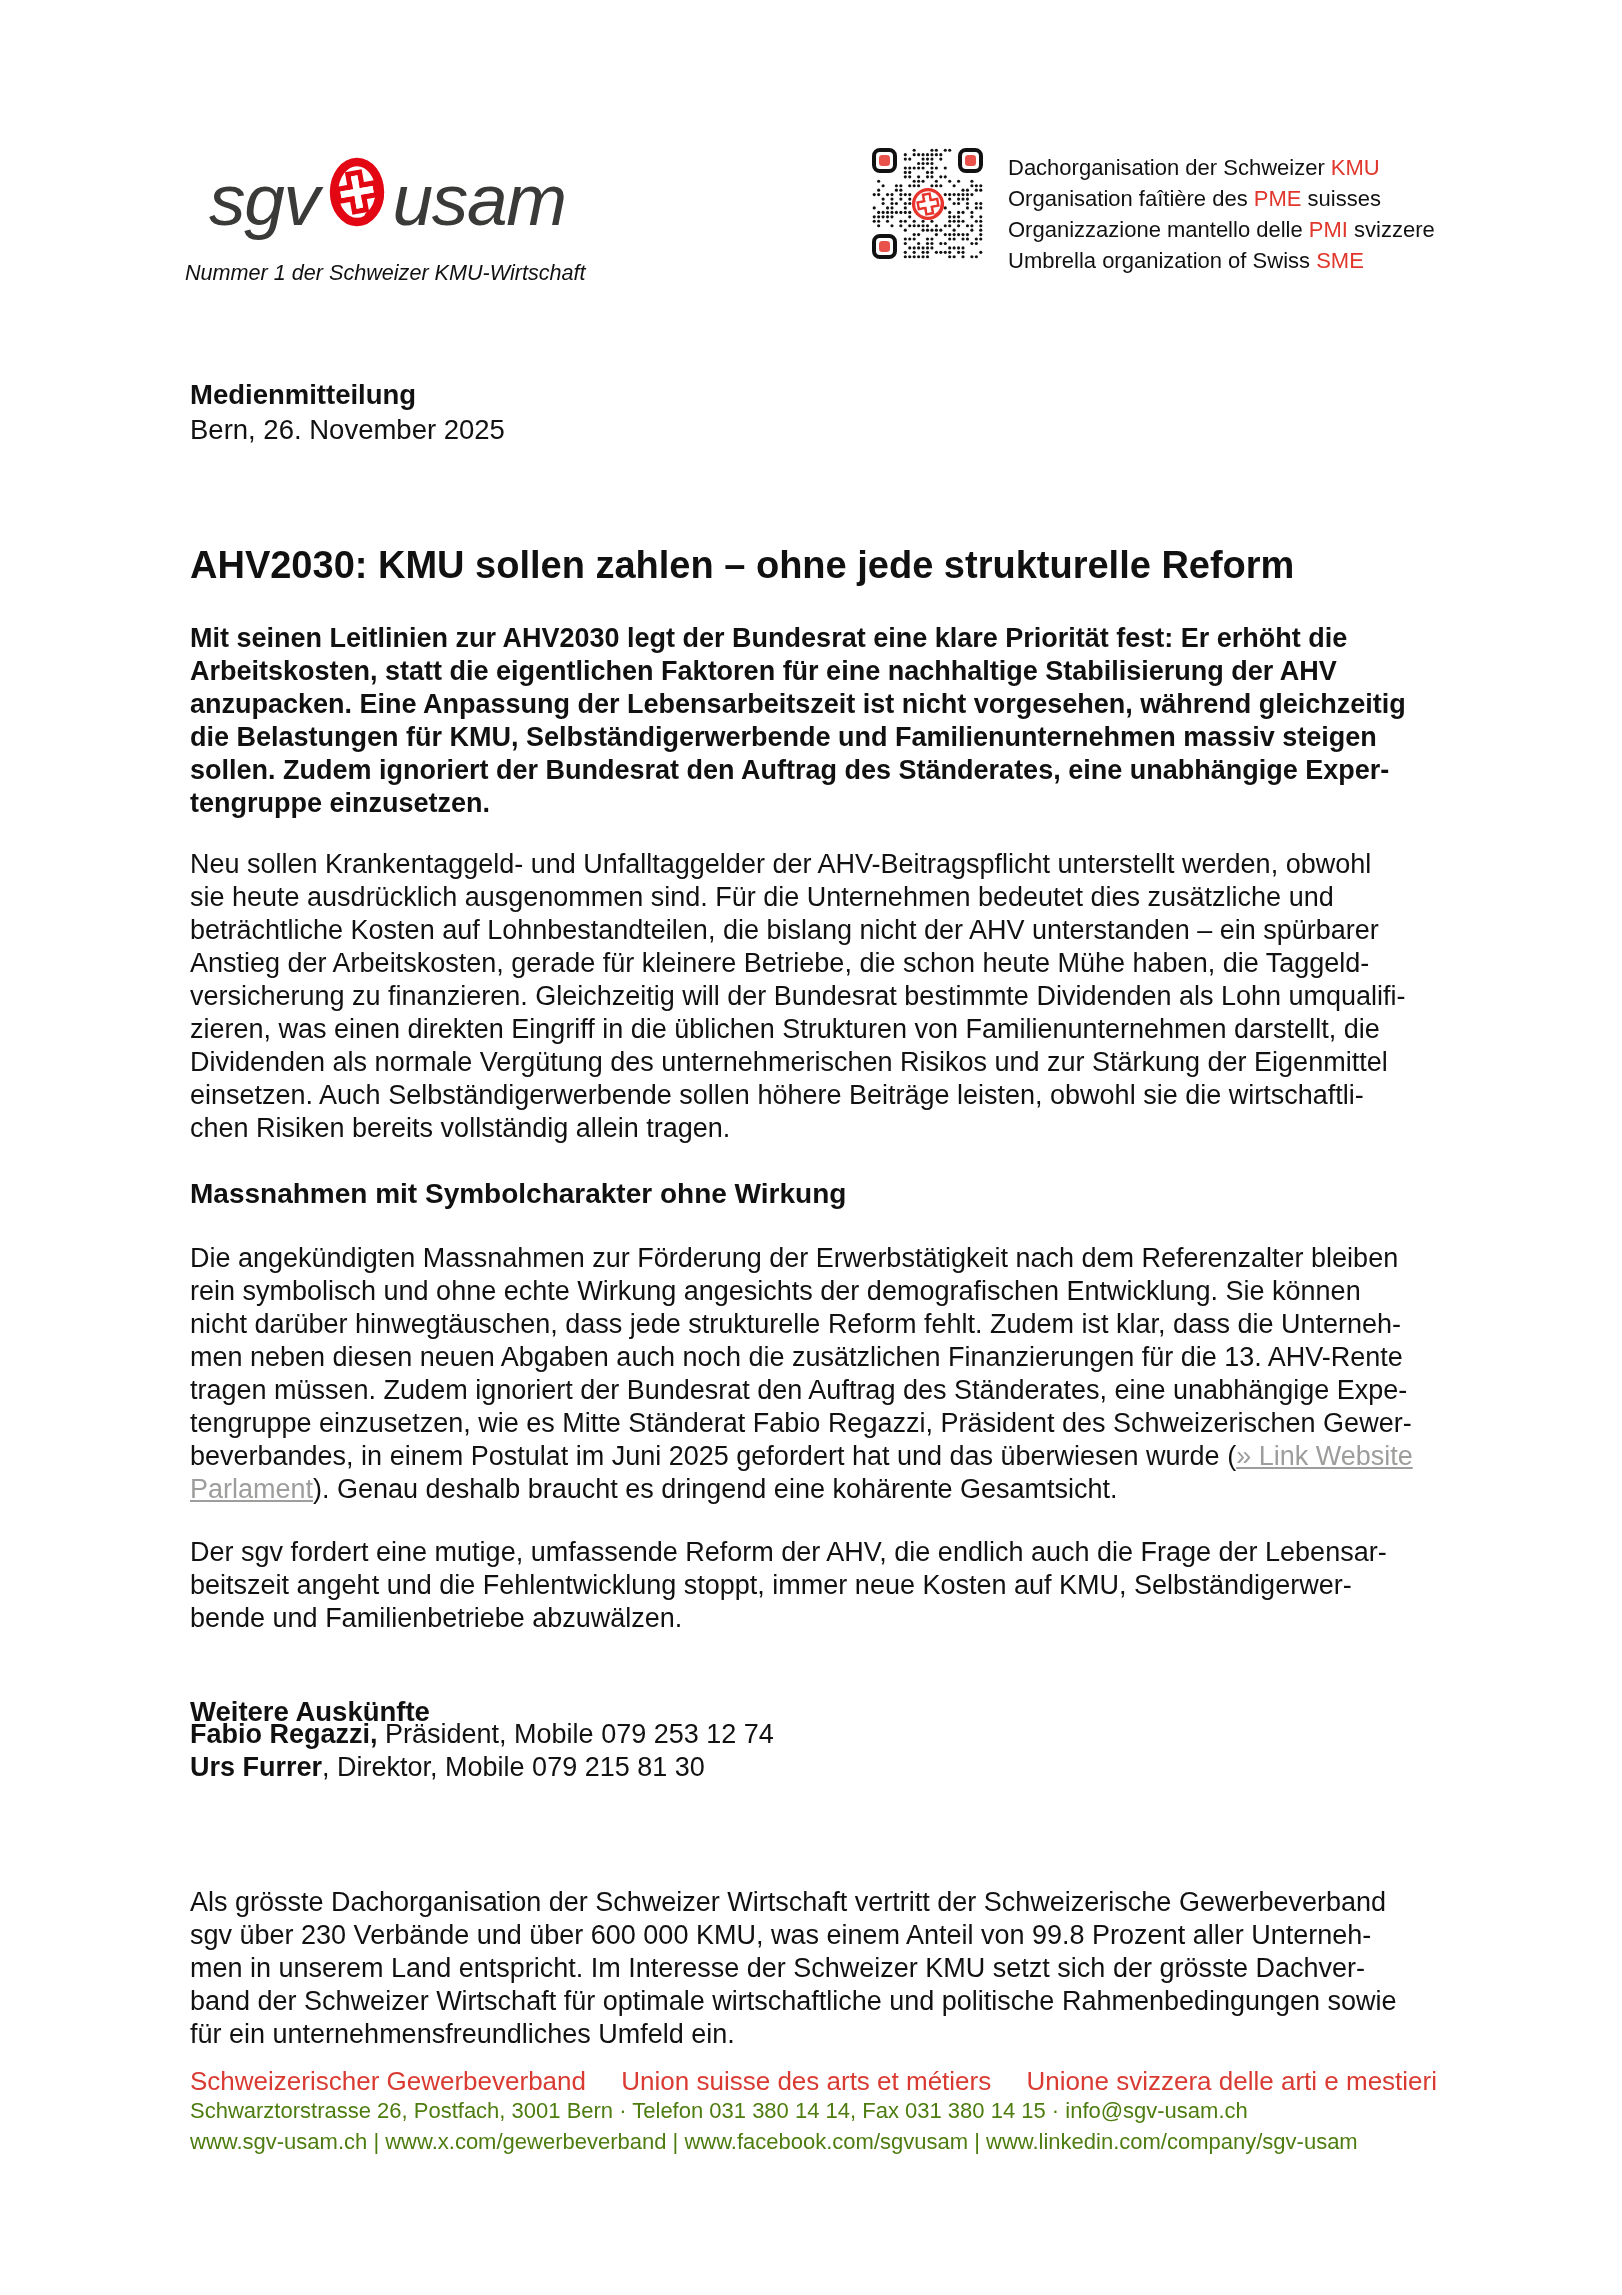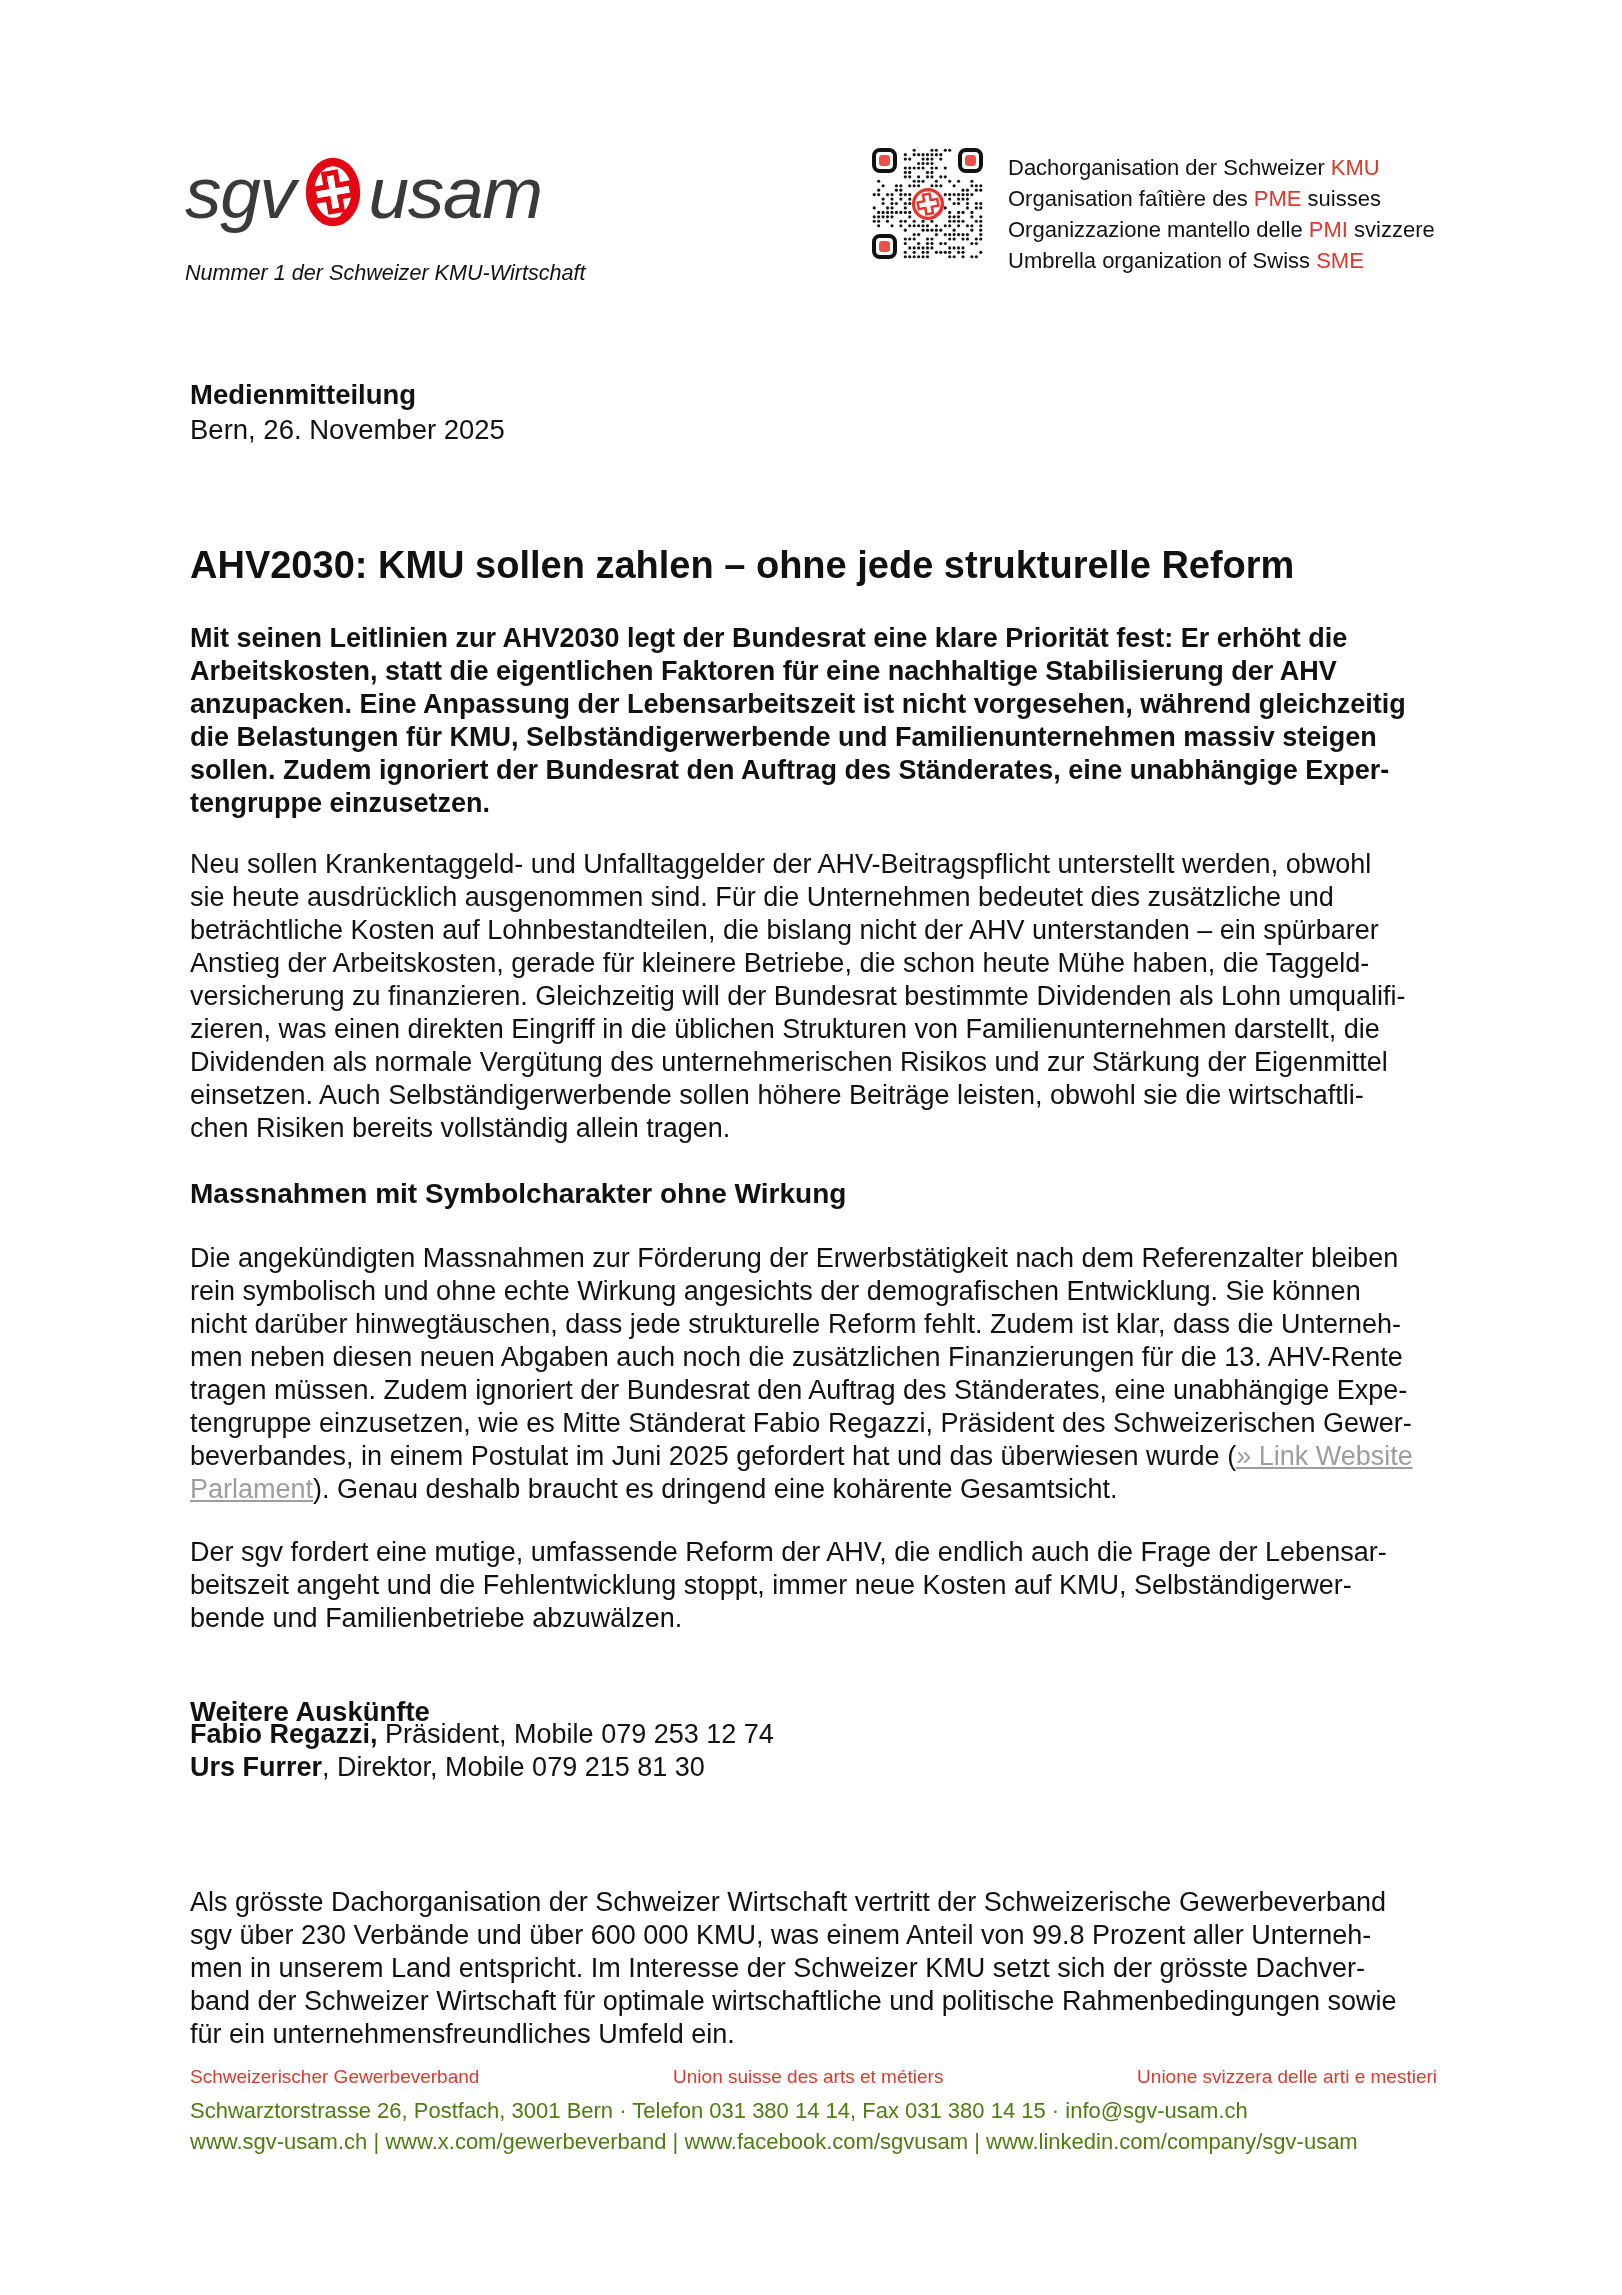--- a/index.html
+++ b/index.html
@@ -1,22 +1,22 @@
 <!DOCTYPE html>
 <html style="font-size:10.5px"><head>
 <meta charset="utf-8">
 <style>
   html,body{margin:0;padding:0;background:#ffffff;}
   body{width:1622px;height:2295px;font-family:"Liberation Sans",sans-serif;color:#111;}
   .page{position:relative;width:1622px;height:2295px;background:#fff;overflow:hidden;}
 
   
   .logo-block{position:absolute;left:185px;top:156px;}
-  .logo-line{display:flex;align-items:flex-start;font-style:italic;font-size:73px;
-             color:#3a3a39;letter-spacing:-1.3px;line-height:1;}
+  .logo-line{display:flex;align-items:center;font-style:italic;font-size:73px;
+             color:#3a3a39;letter-spacing:-1.3px;line-height:1;margin-left:24px;}
   .logo-mark{margin:0 6.5px 3.9px 9.2px;}
   .tagline{font-style:italic;font-size:21.6px;color:#111;margin-top:17px;letter-spacing:0px;}
 
   .qr{position:absolute;left:872px;top:148px;width:111px;height:111px;}
   .qr svg.dots{position:absolute;left:0;top:0;}
   .finder{position:absolute;width:17px;height:17px;border:4.6px solid #111;border-radius:7.9px;}
   .finder .inner{position:absolute;left:3.3px;top:3.3px;width:10.5px;height:10.5px;background:#e8524a;border-radius:3.3px;}
   .finder.tl{left:0;top:0;}
   .finder.tr{right:0;top:0;}
   .finder.bl{left:0;bottom:0;}
@@ -39,21 +39,21 @@
   .p3{top:1242px;}
   .p4{top:1536px;}
   .contact-head{position:absolute;left:190px;top:1667px;font-size:27.5px;font-weight:bold;line-height:33px;margin-top:28px;}
   .contacts{position:absolute;left:190px;top:1718px;font-size:27px;line-height:33px;}
   .contacts b{font-weight:bold;}
   .boiler{top:1886px;}
   .plink{color:#9d9d9c;text-decoration:underline;text-decoration-color:#9d9d9c;cursor:pointer;white-space:pre-line;}
 
   
   .footer-orgs{position:absolute;left:190px;top:2066px;width:1247px;display:flex;
-               justify-content:space-between;font-size:19px;color:#d93a32;}
+               justify-content:space-between;font-size:26px;color:#d93a32;}
   .footer-line{position:absolute;left:190px;width:1247px;text-align:left;font-size:22px;color:#4d7c0f;}
   .footer-address{top:2098px;}
   .footer-web{top:2129px;}
 </style>
 </head>
 <body>
 
 <div class="page">
 
   <div class="logo-block">

